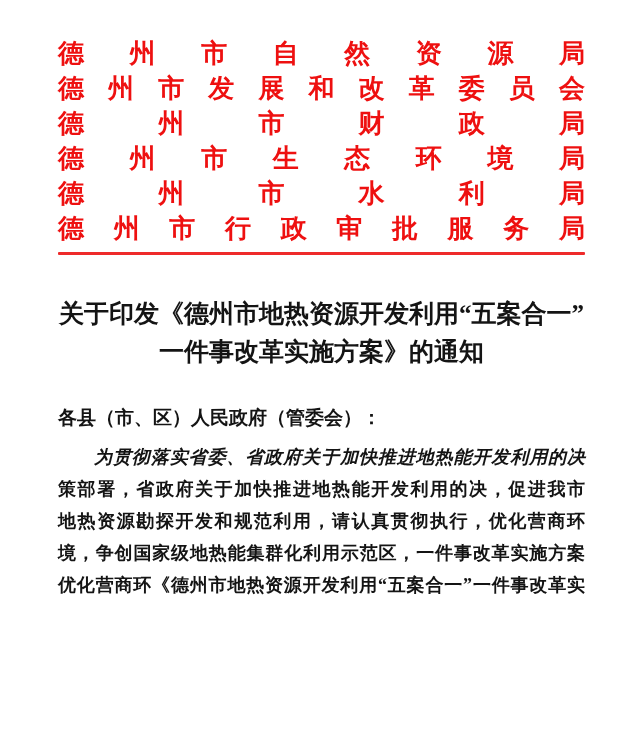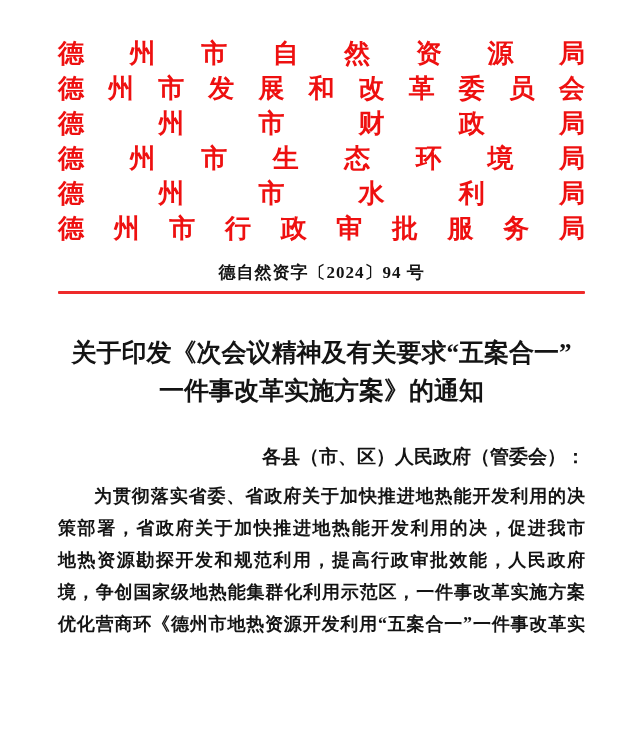--- a/index.html
+++ b/index.html
@@ -58,37 +58,37 @@
     font-weight: bold;
     line-height: 38px;
     white-space: nowrap;
   }
   
   .salutation {
     margin-top: 34px;
     font-size: 19px;
     font-weight: bold;
     line-height: 26px;
-    text-align: right;
   }
   
   .paragraph {
     margin-top: 10px;
   }
   .body-line {
     font-size: 18px;
     font-weight: bold;
     line-height: 32px;
     height: 32px;
     white-space: nowrap;
     text-align: justify;
     text-align-last: justify;
   }
   .body-line.indent {
     text-indent: 2em;
+    font-style: italic;
   }
   .body-line.last {
     text-align-last: left;
   }
   .hl {
     color: var(--blue, #2553c4);
   }
 </style>
 </head>
 <body>
@@ -152,32 +152,31 @@
         <span>行</span>
         <span>政</span>
         <span>审</span>
         <span>批</span>
         <span>服</span>
         <span>务</span>
         <span>局</span>
       </div>
     </div>
 
-  <div class="doc-number">德自然资字〔2024〕94 号</div>
 
   <div class="red-rule"></div>
 
   <div class="doc-title">
-    <div>关于印发《次会议精神及有关要求“五案合一”</div>
+    <div>关于印发《德州市地热资源开发利用“五案合一”</div>
     <div>一件事改革实施方案》的通知</div>
   </div>
 
   <div class="salutation">各县（市、区）人民政府（管委会）：</div>
 
   <div class="paragraph" id="paragraph">
       <div class="body-line indent"><span>为贯彻落实省委、省政府关于加快推进地热能开发利用的决</span></div>
       <div class="body-line"><span>策部署，省政府关于加快推进地热能开发利用的决，促进我市</span></div>
-      <div class="body-line"><span>地热资源勘探开发和规范利用，提高行政审批效能，人民政府</span></div>
+      <div class="body-line"><span>地热资源勘探开发和规范利用，请认真贯彻执行，优化营商环</span></div>
       <div class="body-line"><span>境，争创国家级地热能集群化利用示范区，一件事改革实施方案</span></div>
       <div class="body-line"><span>优化营商环《德州市地热资源开发利用“五案合一”一件事改革实</span></div>
     </div>
 
 </div>
 
 </body></html>

